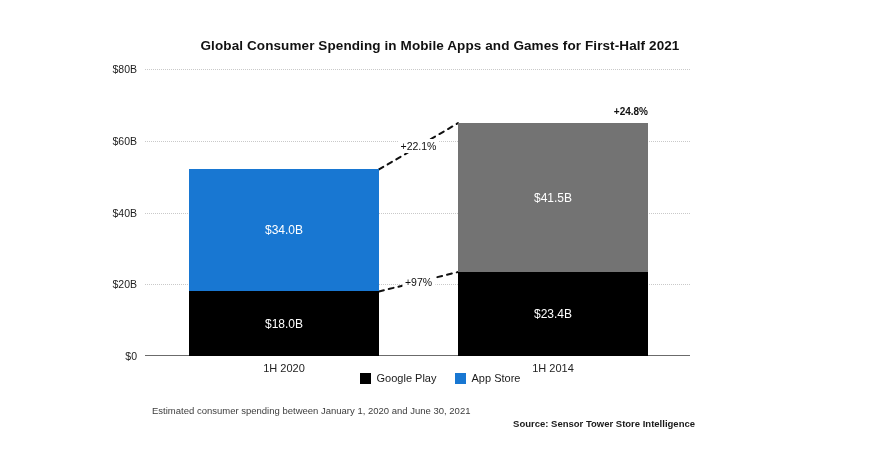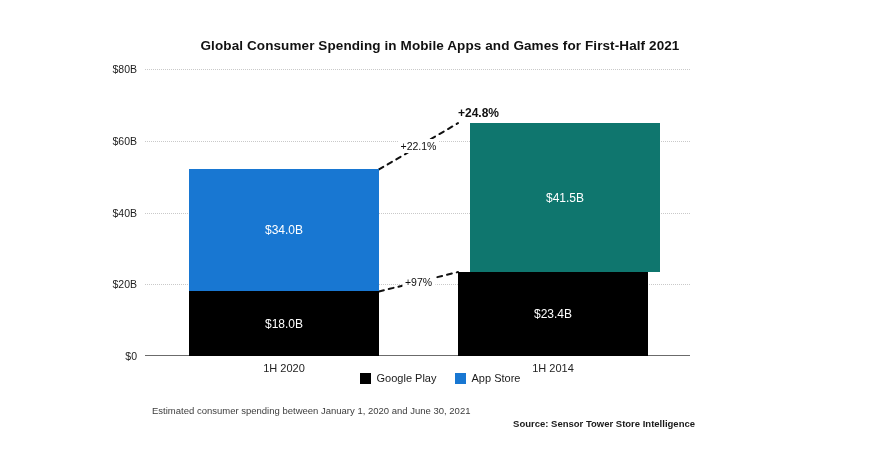--- a/index.html
+++ b/index.html
@@ -100,22 +100,22 @@
     color: #ffffff;
     font-size: 12px;
     top: 50%;
     transform: translateY(-50%);
     pointer-events: none;
   }
 
   
   .top-annotation {
     position: absolute;
-    text-align: left;
-    font-size: 12px;
+    text-align: right;
+    font-size: 10px;
     font-weight: bold;
     color: #111111;
   }
 
   
   .connector-svg {
     position: absolute;
     left: 0;
     top: 0;
     width: 545px;
@@ -213,21 +213,21 @@
           <span class="seg-label">$18.0B</span>
         </div>
         <div class="seg seg-top" style="bottom: 64.575px; height: 121.975px; background: rgb(24, 119, 210);">
           <span class="seg-label">$34.0B</span>
         </div>
       </div>
       <div class="bar-group" style="left: 313px; width: 190px; height: 232.829px;">
         <div class="seg seg-bottom" style="bottom: 0px; height: 83.9475px; background: rgb(0, 0, 0); padding-left: 29px;">
           <span class="seg-label">$23.4B</span>
         </div>
-        <div class="seg seg-top" style="bottom: 83.9475px; height: 148.881px; background: #0f766e; margin-left: 12px;">
+        <div class="seg seg-top" style="bottom: 83.9475px; height: 148.881px; background: #737373;">
           <span class="seg-label">$41.5B</span>
         </div>
       </div>
     </div>
 
   <div class="legend" id="legend">
       <div class="legend-item">
         <span class="legend-swatch" style="background: rgb(0, 0, 0);"></span>
         <span>Google Play</span>
       </div>

